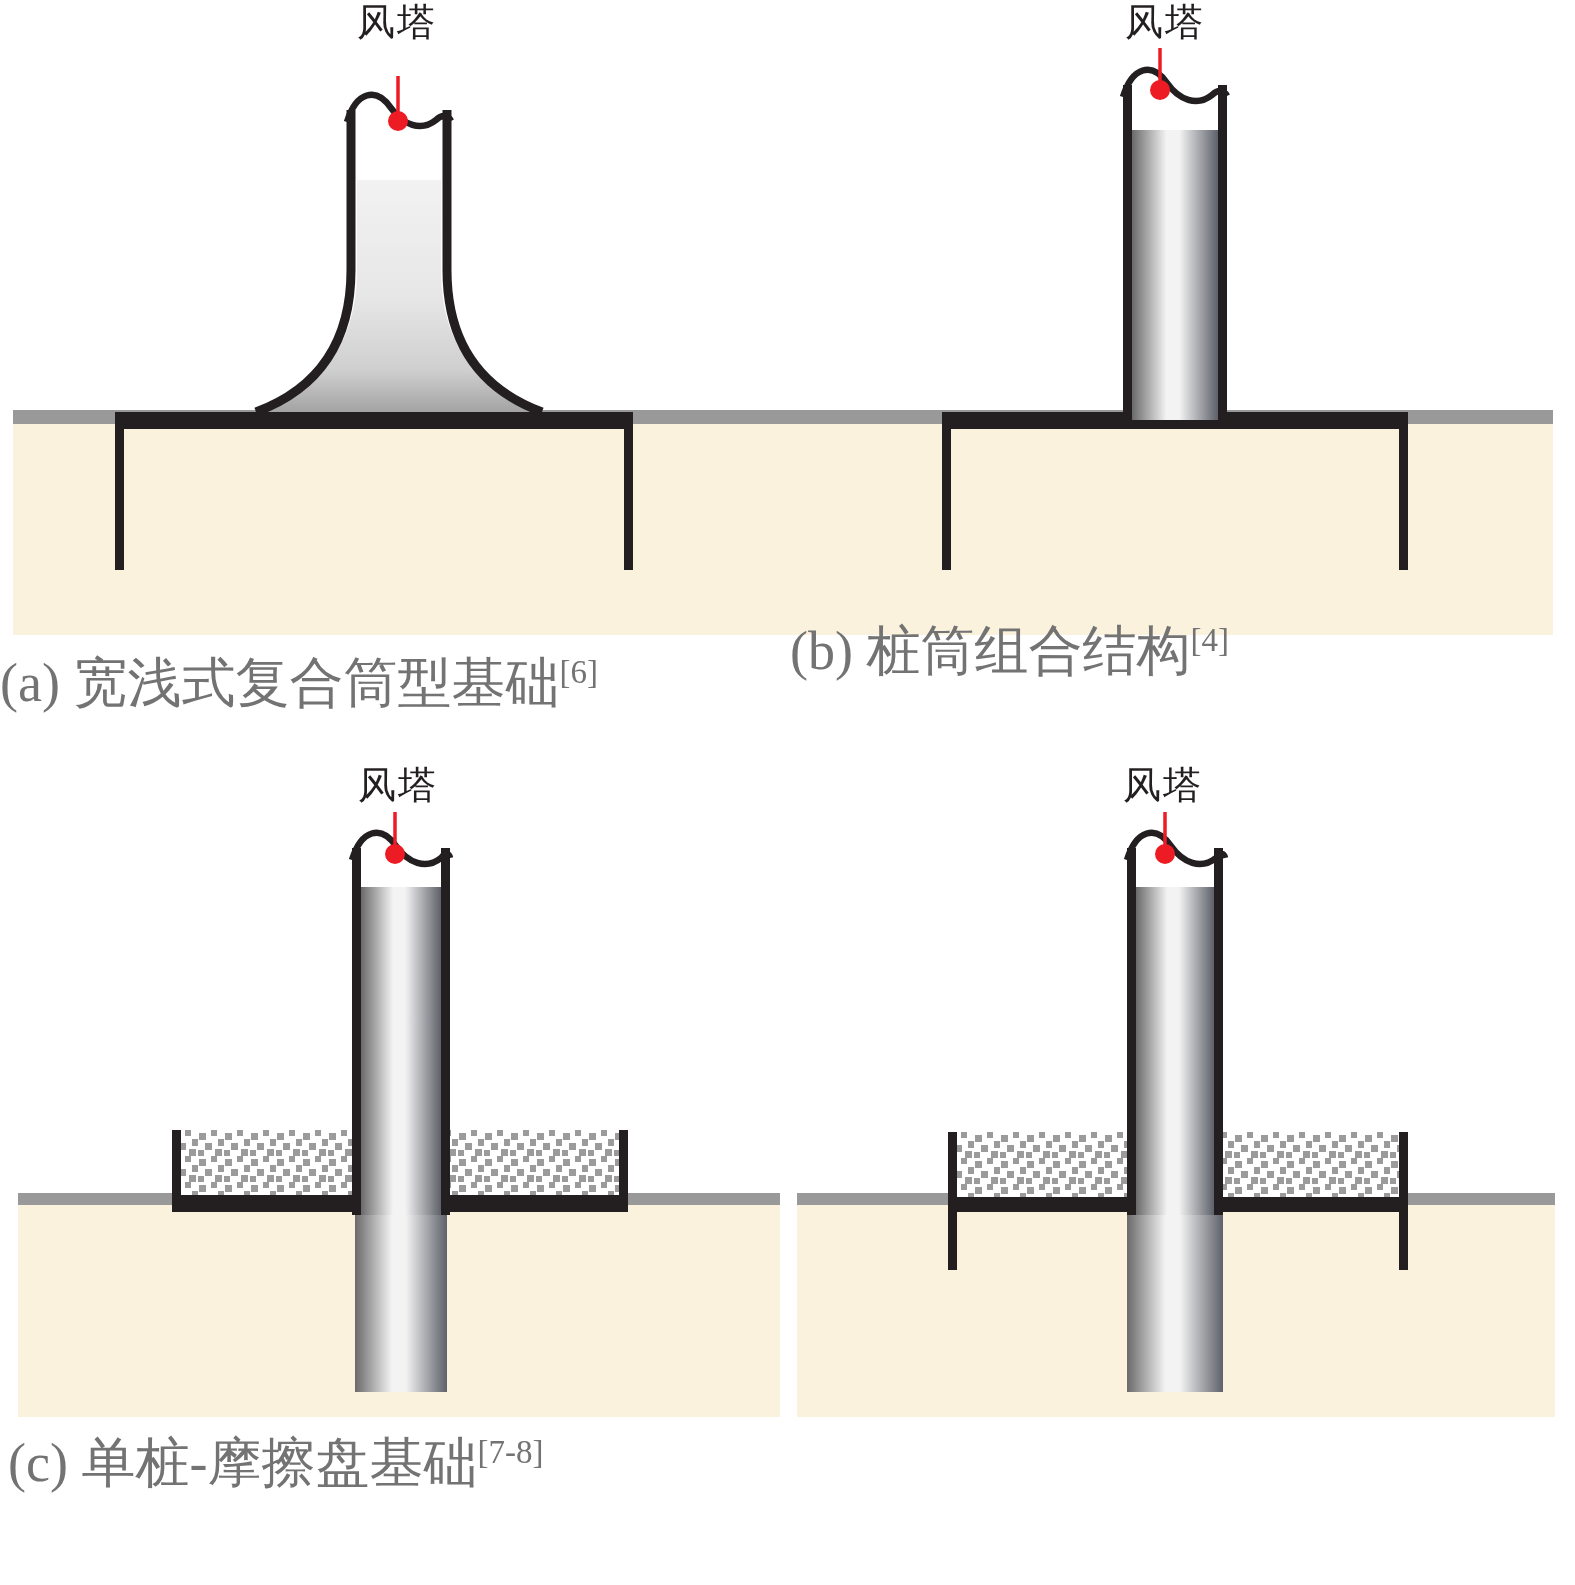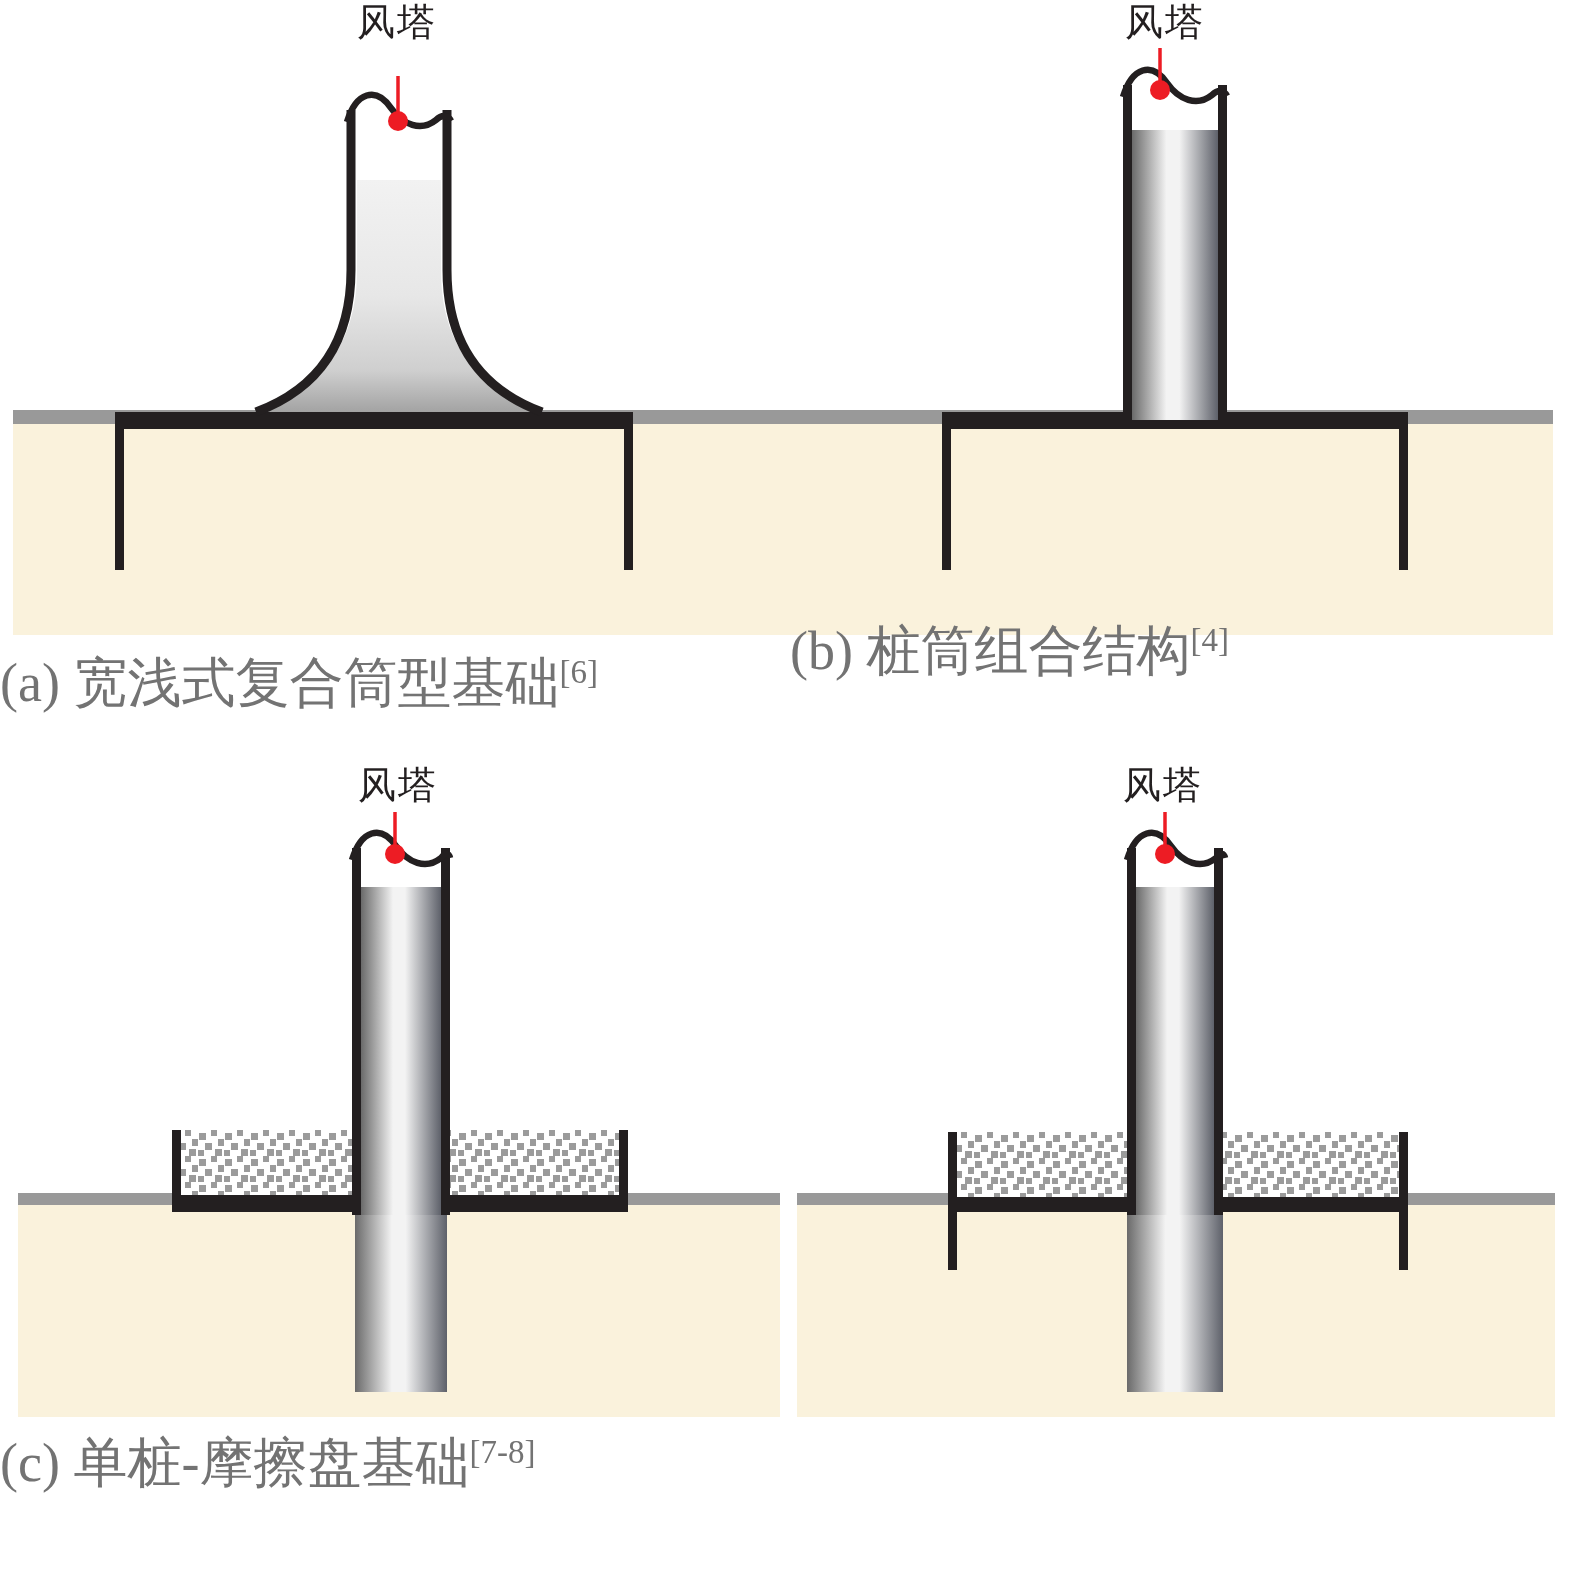--- a/index.html
+++ b/index.html
@@ -158,17 +158,17 @@
     <line x1="52" y1="12" x2="52" y2="48" stroke="#ed1c24" stroke-width="3.5"></line>
     <circle cx="52" cy="54" r="10" fill="#ed1c24"></circle>
   </svg>
 
   <div class="abs caption" style="left:0px;top:648px;width:780px;">
     <span>(a) 宽浅式复合筒型基础</span><sup>[6]</sup>
   </div>
   <div class="abs caption" style="left:790px;top:616px;width:785px;">
     <span>(b) 桩筒组合结构</span><sup>[4]</sup>
   </div>
-  <div class="abs caption" style="left:0px;top:1428px;width:790px;">
+  <div class="abs caption" style="left:8px;top:1428px;width:790px;">
     <span>(c) 单桩-摩擦盘基础</span><sup>[7-8]</sup>
   </div>
 
 </div>
 
 </body></html>

